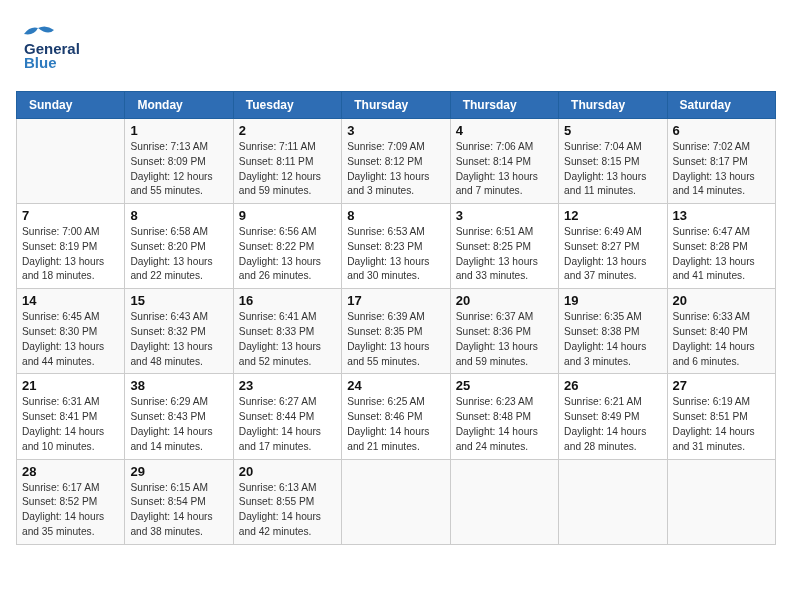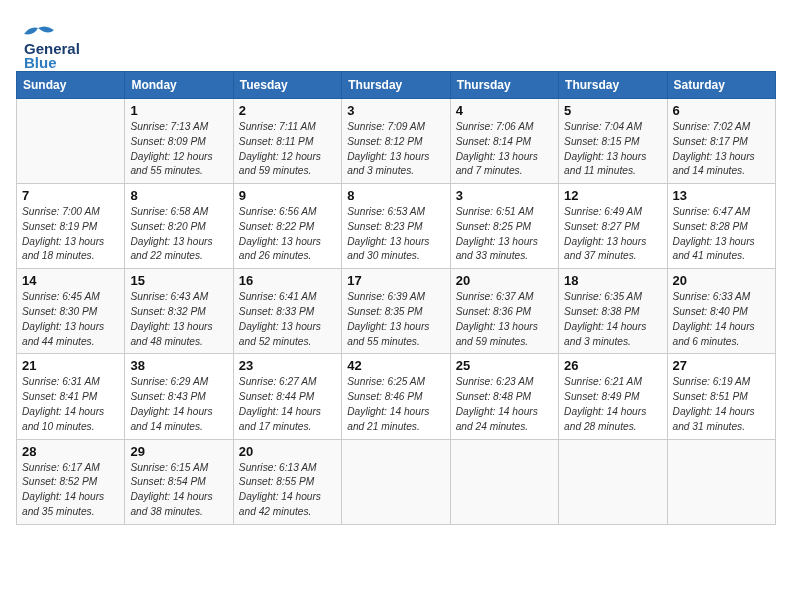--- a/index.html
+++ b/index.html
@@ -7,41 +7,41 @@
       font-family: Arial, sans-serif;
       background: #fff;
       width: 792px;
       min-height: 612px;
       padding: 16px;
     }
     .header {
       display: flex;
       justify-content: space-between;
       align-items: center;
-      margin-bottom: 0;
+      margin-bottom: 20px;
     }
     .logo {
       display: flex;
       flex-direction: column;
       align-items: flex-start;
     }
     .title-block { text-align: right; }
     .title-block h1 { font-size: 32px; color: #1a1a2e; font-weight: bold; }
     .title-block h2 { font-size: 15px; color: #333; font-weight: normal; }
 
     table {
       width: 100%;
       border-collapse: collapse;
       font-size: 11px;
     }
     thead tr th {
       background-color: #2e6db4;
       color: #fff;
       text-align: left;
-      padding: 6px 6px;
+      padding: 6px 12px;
       font-size: 12px;
       border: 1px solid #2060a0;
     }
     tbody tr td {
       border: 1px solid #ccc;
       vertical-align: top;
       padding: 4px 5px;
       color: #222;
       background: #fff;
       min-height: 70px;
@@ -52,21 +52,20 @@
       font-size: 13px;
       font-weight: bold;
       color: #111;
       display: block;
       margin-bottom: 2px;
     }
     .day-info {
       font-size: 10.2px;
       color: #333;
       line-height: 1.45;
-      font-style: italic;
     }
     td.empty { background: #fff; }
     tbody tr:nth-child(odd) td.empty { background: #f9f9f9; }
 
     
     .logo-svg { width: 110px; height: 55px; }
   </style>
 </head>
 <body>
 
@@ -175,21 +174,21 @@
         </td>
         <td>
           <span class="day-number">17</span>
           <div class="day-info">Sunrise: 6:39 AM<br>Sunset: 8:35 PM<br>Daylight: 13 hours and 55 minutes.</div>
         </td>
         <td>
           <span class="day-number">20</span>
           <div class="day-info">Sunrise: 6:37 AM<br>Sunset: 8:36 PM<br>Daylight: 13 hours and 59 minutes.</div>
         </td>
         <td>
-          <span class="day-number">18</span>
+          <span class="day-number">19</span>
           <div class="day-info">Sunrise: 6:35 AM<br>Sunset: 8:38 PM<br>Daylight: 14 hours and 3 minutes.</div>
         </td>
         <td>
           <span class="day-number">20</span>
           <div class="day-info">Sunrise: 6:33 AM<br>Sunset: 8:40 PM<br>Daylight: 14 hours and 6 minutes.</div>
         </td>
       </tr>
       <tr>
         <td>
           <span class="day-number">21</span>
@@ -197,21 +196,21 @@
         </td>
         <td>
           <span class="day-number">38</span>
           <div class="day-info">Sunrise: 6:29 AM<br>Sunset: 8:43 PM<br>Daylight: 14 hours and 14 minutes.</div>
         </td>
         <td>
           <span class="day-number">23</span>
           <div class="day-info">Sunrise: 6:27 AM<br>Sunset: 8:44 PM<br>Daylight: 14 hours and 17 minutes.</div>
         </td>
         <td>
-          <span class="day-number">42</span>
+          <span class="day-number">24</span>
           <div class="day-info">Sunrise: 6:25 AM<br>Sunset: 8:46 PM<br>Daylight: 14 hours and 21 minutes.</div>
         </td>
         <td>
           <span class="day-number">25</span>
           <div class="day-info">Sunrise: 6:23 AM<br>Sunset: 8:48 PM<br>Daylight: 14 hours and 24 minutes.</div>
         </td>
         <td>
           <span class="day-number">26</span>
           <div class="day-info">Sunrise: 6:21 AM<br>Sunset: 8:49 PM<br>Daylight: 14 hours and 28 minutes.</div>
         </td>

